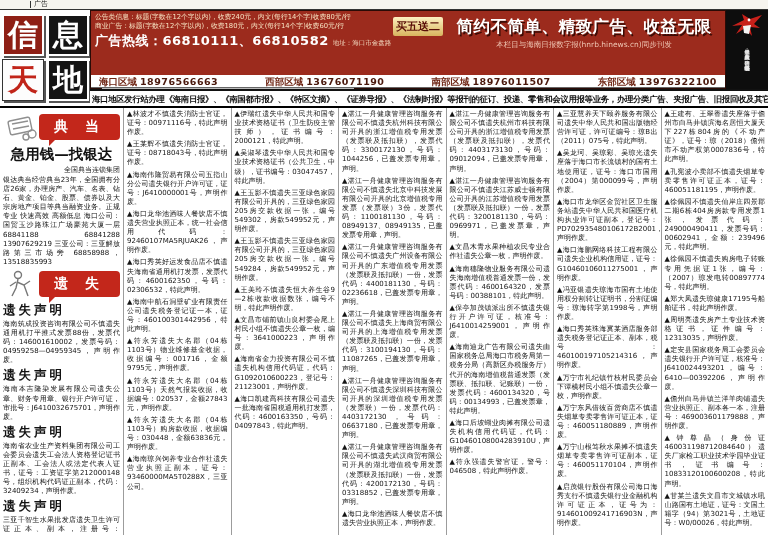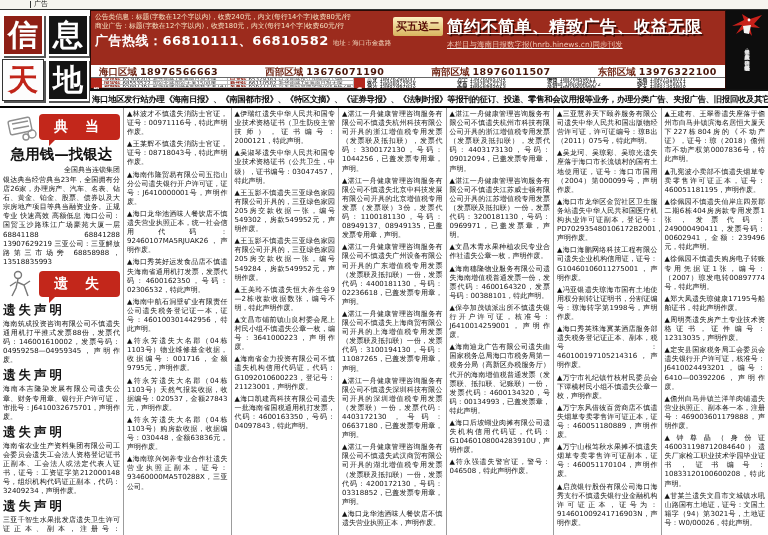--- a/index.html
+++ b/index.html
@@ -15,29 +15,29 @@
         grid-template-rows:42px 42px;gap:3px;padding:4px 0 0 2px;box-sizing:border-box;}
   .tile{font-weight:bold;font-size:30px;line-height:42px;text-align:center;
         box-shadow:2px 2px 0 #555, inset 0 0 0 2px #fff;}
   .t1{background:#8e1f15;color:#fff;}
   .t2{background:#141414;color:#fff;}
   .t3{background:#fdfdfd;color:#c1251a;box-shadow:2px 2px 0 #555, inset 0 0 0 1px #333;}
   .t4{background:#141414;color:#fff;}
   .hmain{flex:1;display:flex;flex-direction:column;min-width:0;}
   .htop{display:flex;height:79px;}
   .hcenter{flex:1;display:flex;flex-direction:column;min-width:0;border:1px solid #2a0b06;}
-  .redband{height:54px;background:#9c2b1d;display:flex;color:#fff;padding:2px 4px;box-sizing:border-box;}
+  .redband{height:64px;background:#9c2b1d;display:flex;color:#fff;padding:2px 4px;box-sizing:border-box;}
   .rb-left{flex:1.08;min-width:0;}
   .priceline{font-size:6.8px;line-height:8.5px;color:#f7e3c2;white-space:nowrap;overflow:hidden;}
   .hotrow{display:flex;align-items:baseline;margin-top:2px;}
   .hotline{font-size:13px;font-weight:bold;color:#fff;white-space:nowrap;letter-spacing:.5px;}
   .addr{font-size:6.5px;color:#f2d9bf;margin-left:4px;white-space:nowrap;overflow:hidden;}
   .rb-badge{align-self:flex-start;margin:4px 4px 16px 2px;background:linear-gradient(#fdf0c0,#d8b45e);
             color:#5a0f08;font-weight:bold;font-size:11px;padding:2px 3px;border-radius:2px;white-space:nowrap;}
-  .rb-right{flex:1;min-width:0;text-align:left;text-decoration:underline;}
+  .rb-right{flex:1;min-width:0;text-align:center;}
   .slogan{font-size:16.5px;font-weight:bold;color:#fff;text-shadow:1.5px 1.5px 0 #3a0b05;
           white-space:nowrap;margin-top:3px;letter-spacing:.5px;}
   .slogan-sub{font-size:7.5px;color:#f0c7b4;white-space:nowrap;margin-top:2px;}
   .whitepanel{flex:1;background:#fff;display:flex;flex-direction:column;min-height:0;}
   .regionbar{display:flex;justify-content:space-between;padding:1px 8px 0;
              font-size:9.5px;font-weight:bold;color:#6e2413;line-height:11px;}
   .regionbar b{color:#4a180c;margin-left:3px;letter-spacing:.5px;}
   .stations{display:flex;flex:1;border-top:1px solid #666;font-size:5.5px;min-height:0;}
   .vlabel{writing-mode:vertical-rl;text-orientation:upright;background:#b3271c;color:#fff;
           font-size:5.5px;line-height:9px;text-align:center;padding:0 1px;flex:0 0 auto;}

